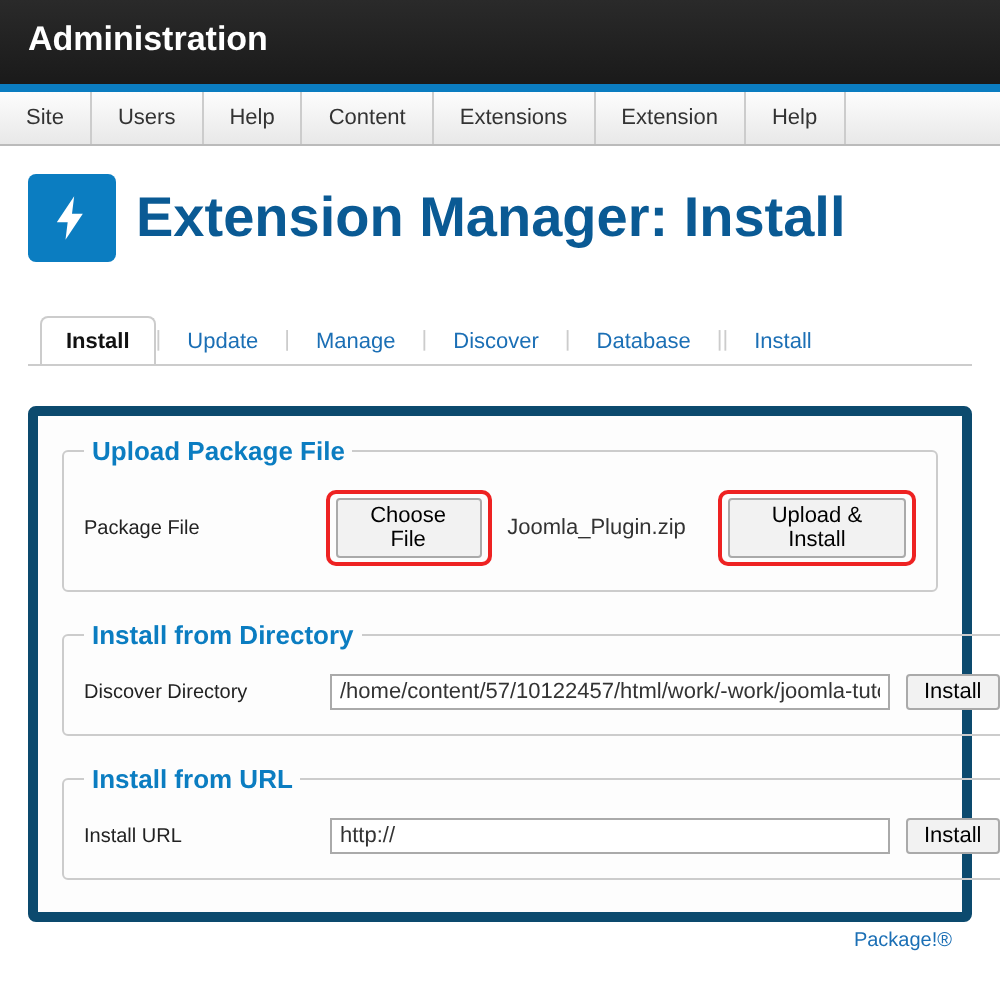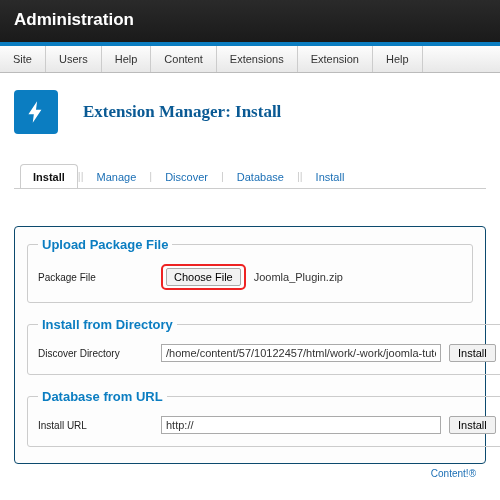--- a/index.html
+++ b/index.html
@@ -51,25 +51,24 @@
   border-radius: 4px;
   display: flex;
   align-items: center;
   justify-content: center;
 }
 .title-icon svg {
   width: 26px;
   height: 26px;
 }
 .page-title {
-  font-size: 17px;
+  font-size: 28px;
   font-weight: bold;
   color: #0a5a94;
-  margin: 15px;
-  font-family: Liberation Serif, serif;
+  margin: 0;
 }
 .tab-bar {
   margin-top: 26px;
   border-bottom: 1px solid #ccc;
   display: flex;
   padding-left: 6px;
   gap: 0;
   overflow: hidden;
 }
 .tab-bar .tab {
@@ -88,23 +87,23 @@
   border-color: #ccc;
   background: #fff;
   border-radius: 4px 4px 0 0;
 }
 .tab-bar .sep {
   color: #ccc;
   align-self: center;
   font-size: 11px;
 }
 .panel {
-  border: 1px solid #0c4a6e;
+  border: 5px solid #0c4a6e;
   border-radius: 4px;
-  margin-top: 37px;
+  margin-top: 20px;
   padding: 10px 12px 12px 12px;
   background: #fdfdfd;
 }
 fieldset.section {
   border: 1px solid #ccc;
   border-radius: 3px;
   margin: 0 0 14px 0;
   padding: 12px 10px 12px 10px;
 }
 fieldset.section legend {
@@ -202,20 +201,21 @@
       <svg viewBox="0 0 24 24" fill="white">
           <path d="M13 2L5 14h5l-1 8 8-12h-5l1-8z"></path>
         </svg>
     </div>
     <h2 class="page-title">Extension Manager: Install</h2>
   </div>
 
   <div class="tab-bar">
     <div class="tab active">Install</div>
     <span class="sep">|</span>
+    <div class="tab">Update</div>
     <span class="sep">|</span>
     <div class="tab">Manage</div>
     <span class="sep">|</span>
     <div class="tab">Discover</div>
     <span class="sep">|</span>
     <div class="tab">Database</div>
     <span class="sep">|</span>
     <span class="sep">|</span>
     <div class="tab">Install</div>
   </div>
@@ -224,37 +224,40 @@
 
     <fieldset class="section">
       <legend>Upload Package File</legend>
       <div class="row">
         <div class="row-label">Package File</div>
         <span class="highlight">
           <button class="btn-file">Choose File</button>
         </span>
         <span class="file-name">Joomla_Plugin.zip</span>
         <span style="flex:1"></span>
+        <span class="highlight">
+          <button class="btn-upload">Upload &amp; Install</button>
+        </span>
       </div>
     </fieldset>
 
     <fieldset class="section">
       <legend>Install from Directory</legend>
       <div class="row">
         <div class="row-label">Discover Directory</div>
         <input type="text" class="text-input install-dir-input" value="/home/content/57/10122457/html/work/-work/joomla-tutorial/tmp" style="">
         <button class="btn-install">Install</button>
       </div>
     </fieldset>
 
     <fieldset class="section" style="margin-bottom:4px;">
-      <legend>Database from URL</legend>
+      <legend>Install from URL</legend>
       <div class="row">
         <div class="row-label">Install URL</div>
         <input type="text" class="text-input install-url-input" value="http://" style="">
         <button class="btn-install">Install</button>
       </div>
     </fieldset>
 
   </div>
 
-  <div class="footer-right">Content!®</div>
+  <div class="footer-right">Package!®</div>
 </div>
 
 </body></html>

